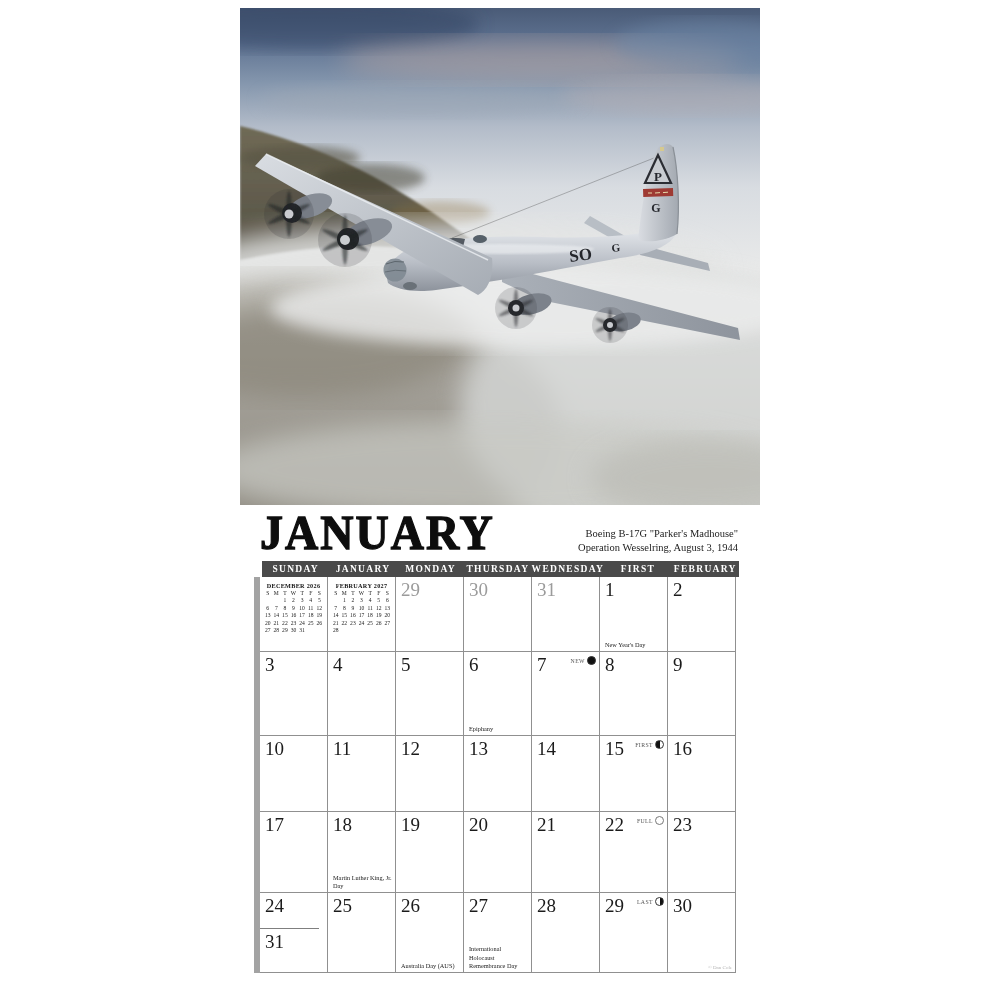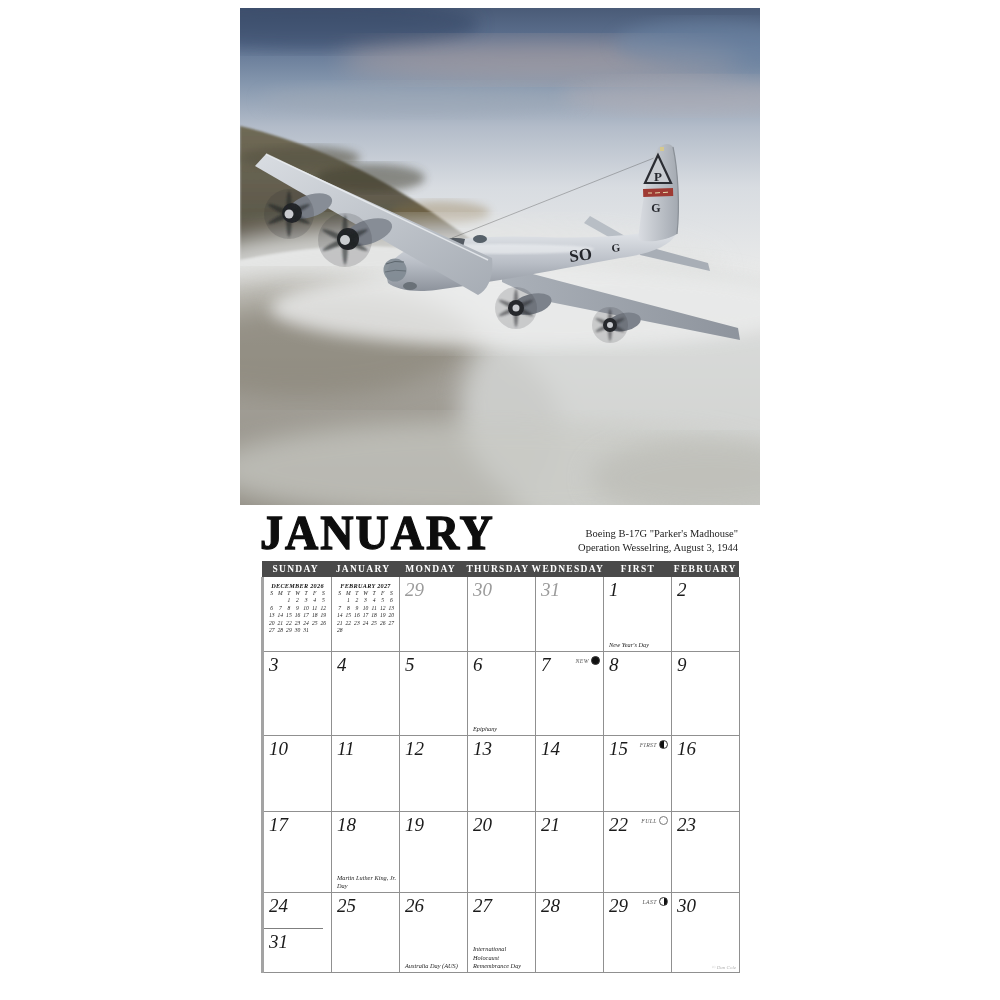--- a/index.html
+++ b/index.html
@@ -17,23 +17,23 @@
   .caption{position:absolute;right:262px;top:527px;text-align:right;
         font-size:10.5px;line-height:1.32;color:#1d1d1d;}
 
   
   .dow{position:absolute;left:262px;top:561px;width:477px;height:16px;background:#4a4a4a;
        display:grid;grid-template-columns:repeat(7,1fr);align-items:center;}
   .dow span{text-align:center;color:#ffffff;font-size:9.5px;font-weight:700;
        letter-spacing:1.3px;}
 
   
-  .grid{position:absolute;left:261px;top:577px;width:477px;display:grid;
+  .grid{position:absolute;left:254px;top:577px;width:477px;display:grid;
         grid-template-columns:repeat(7,68px);grid-template-rows:75px 84px 76px 81px 80px;
-        border-left:3px solid #a3a3a3;background:#fff;font-style:italic;}
+        border-left:6px solid #a3a3a3;background:#fff;}
   .cell{position:relative;border-right:1px solid #909090;border-bottom:1px solid #909090;
         box-sizing:border-box;overflow:hidden;}
   .daynum{display:block;font-size:19px;line-height:1;padding:3px 0 0 5px;color:#1b1b1b;}
   .prev .daynum{color:#9b9b9b;}
   .holiday{position:absolute;left:5px;right:3px;bottom:2px;font-size:6.3px;
         line-height:1.3;color:#222;}
   .moonwrap{position:absolute;top:4px;right:3px;display:flex;align-items:center;gap:2px;}
   .moon-label{font-size:5.8px;letter-spacing:.4px;color:#555;}
   .moon{width:7px;height:7px;border-radius:50%;border:.8px solid #333;display:inline-block;}
   .moon-new{background:#111;}

